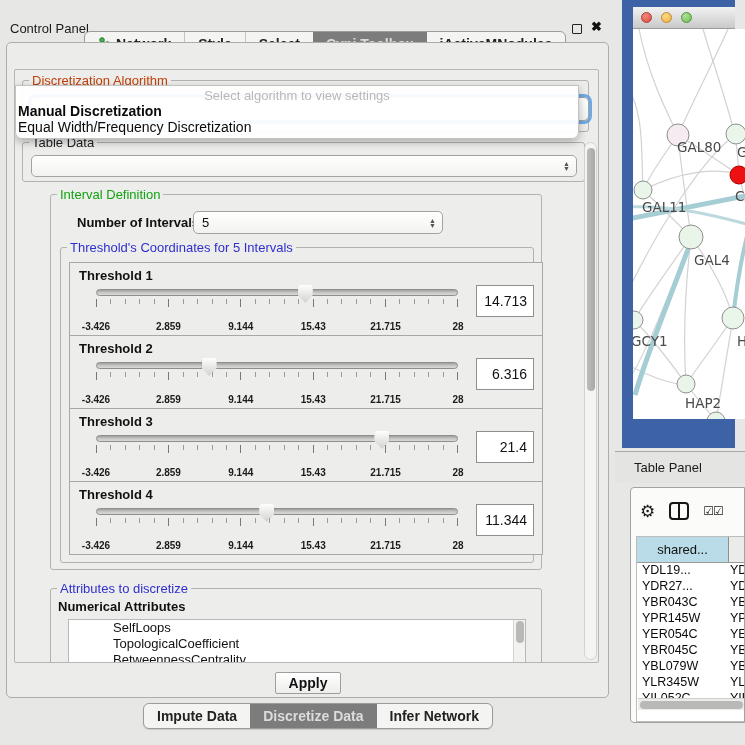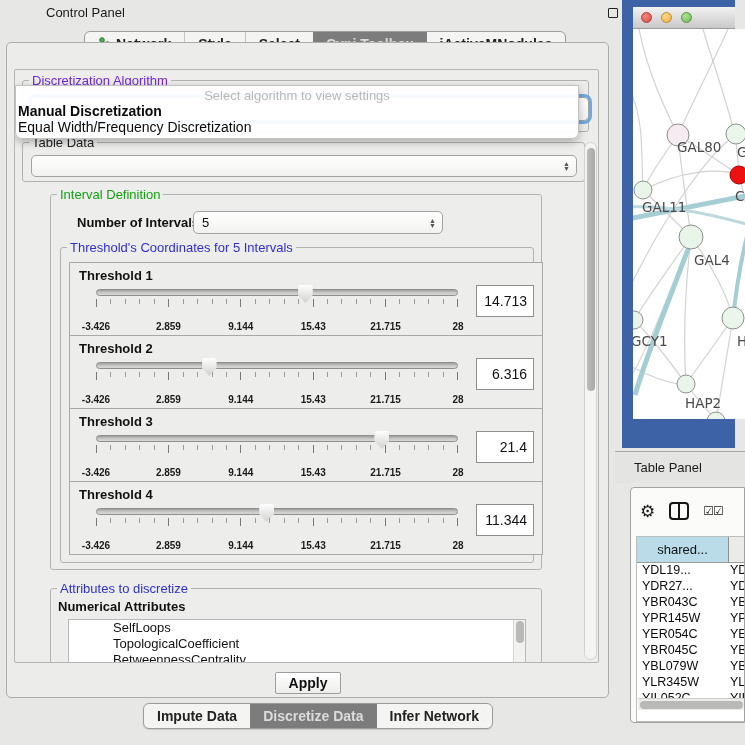--- a/index.html
+++ b/index.html
@@ -1,41 +1,41 @@
 <!DOCTYPE html>
 <html><head>
 <meta charset="utf-8">
 <style>
   * { margin:0; padding:0; box-sizing:border-box; }
   html,body { width:745px; height:745px; overflow:hidden; }
   body { font-family:"Liberation Sans", sans-serif; background:#e7e7e5; position:relative; font-size:13px; color:#111; }
 
   
-  .cp-titlebar { position:absolute; left:0; top:0; width:615px; height:26px; background:#e7e7e5;margin-left:36px; }
+  .cp-titlebar { position:absolute; left:0; top:16px; width:615px; height:26px; background:#e7e7e5; }
   .cp-title { position:absolute; left:10px; top:5px; font-size:13px; color:#1a1a1a; }
   .cp-float { position:absolute; left:572px; top:8px; width:10px; height:10px; border:1.6px solid #222; border-radius:1px; }
   .cp-close { position:absolute; left:591px; top:3px; font-size:13px; font-weight:bold; color:#111; }
 
   .tabbar { position:absolute; display:flex; border:1px solid #9c9c9c; border-radius:6px; background:#f4f4f2; overflow:hidden; height:26px; box-shadow:0 1px 1px rgba(0,0,0,.12); }
   .tabbar .tab { display:flex; align-items:center; gap:5px; padding:0 13px; font-size:14px; font-weight:bold; color:#222; background:transparent; white-space:nowrap; }
   .tabbar .tab + .tab { border-left:1px solid #c4c4c4; }
   .tabbar .tab.selected { background:#7c7c7c; color:#dcdcdc; border-left:none; }
   .tabbar .tab.selected + .tab { border-left:none; }
   #top-tabbar { left:84px; top:31px; }
   #bottom-tabbar { left:143px; top:703px; }
 
   .cp-body { position:absolute; left:6px; top:42px; width:603px; height:656px; background:#ececea; border:1px solid #adadab; border-radius:5px; }
 
   .settings-pane { position:absolute; left:7px; top:26px; width:585px; height:594px; border:1px solid #b6b6b4; background:#ededeb; border-radius:2px; overflow:hidden; }
 
   .groupbox { position:absolute; border:1px solid #b2b2b0; border-radius:3px; }
   .groupbox > .glabel { position:absolute; top:-8px; left:6px; background:#ededeb; padding:0 3px; font-size:13px; white-space:nowrap; }
   .glabel.green { color:#12a312; }
   .glabel.blue { color:#2f2fd0; }
-  .glabel.faded-green { color:#6d28d9; }
+  .glabel.faded-green { color:#c2410c; }
   .glabel.dark { color:#222; }
 
   .combo { position:absolute; background:linear-gradient(#ffffff,#f2f2f0); border:1px solid #a3a3a1; border-radius:5px; font-size:13px; color:#111; display:flex; align-items:center; padding:0 8px; }
   .combo .stepper { position:absolute; right:6px; top:50%; transform:translateY(-50%); display:flex; flex-direction:column; line-height:5px; font-size:7px; color:#555; }
   .combo.focused { box-shadow:0 0 0 3px rgba(88,158,226,.85); }
 
   
   .dropdown { position:absolute; left:0px; top:15px; width:564px; height:54px; background:rgba(255,255,255,.94); border:1px solid #c2c2c2; border-radius:0 0 7px 7px; box-shadow:0 3px 8px rgba(0,0,0,.28); z-index:30; }
   .dropdown .hint { text-align:center; color:#b8b8b8; font-size:13px; padding-top:2px; height:17px; }
   .dropdown .opt { font-size:14px; color:#0a0a0a; padding-left:2px; height:16px; line-height:16px; white-space:nowrap; }

